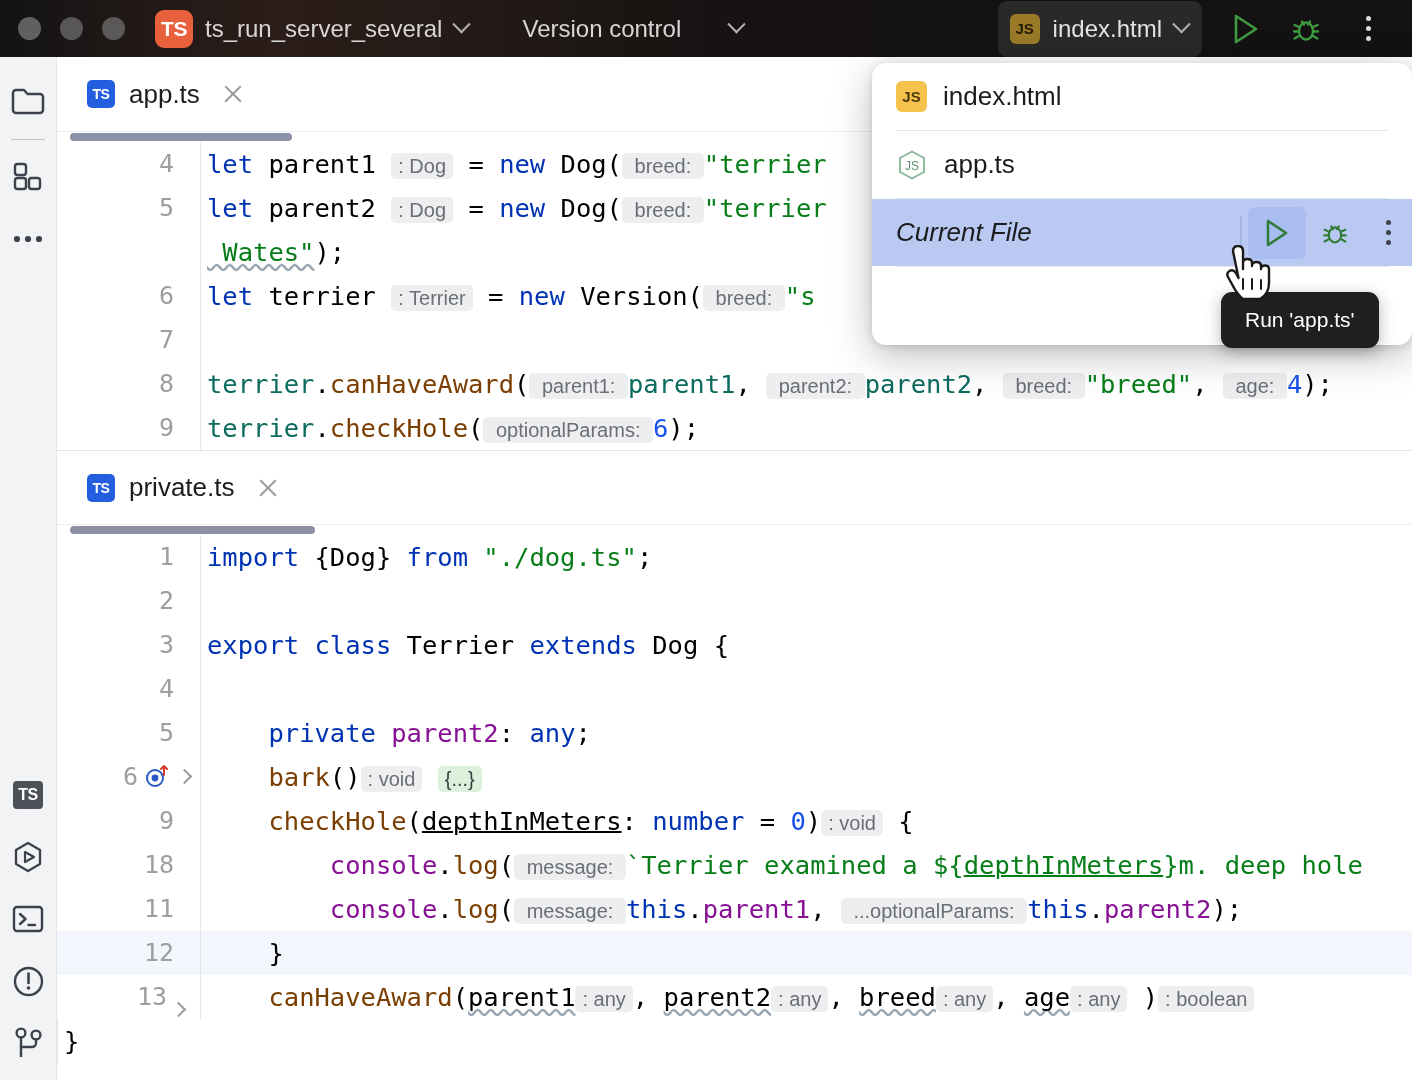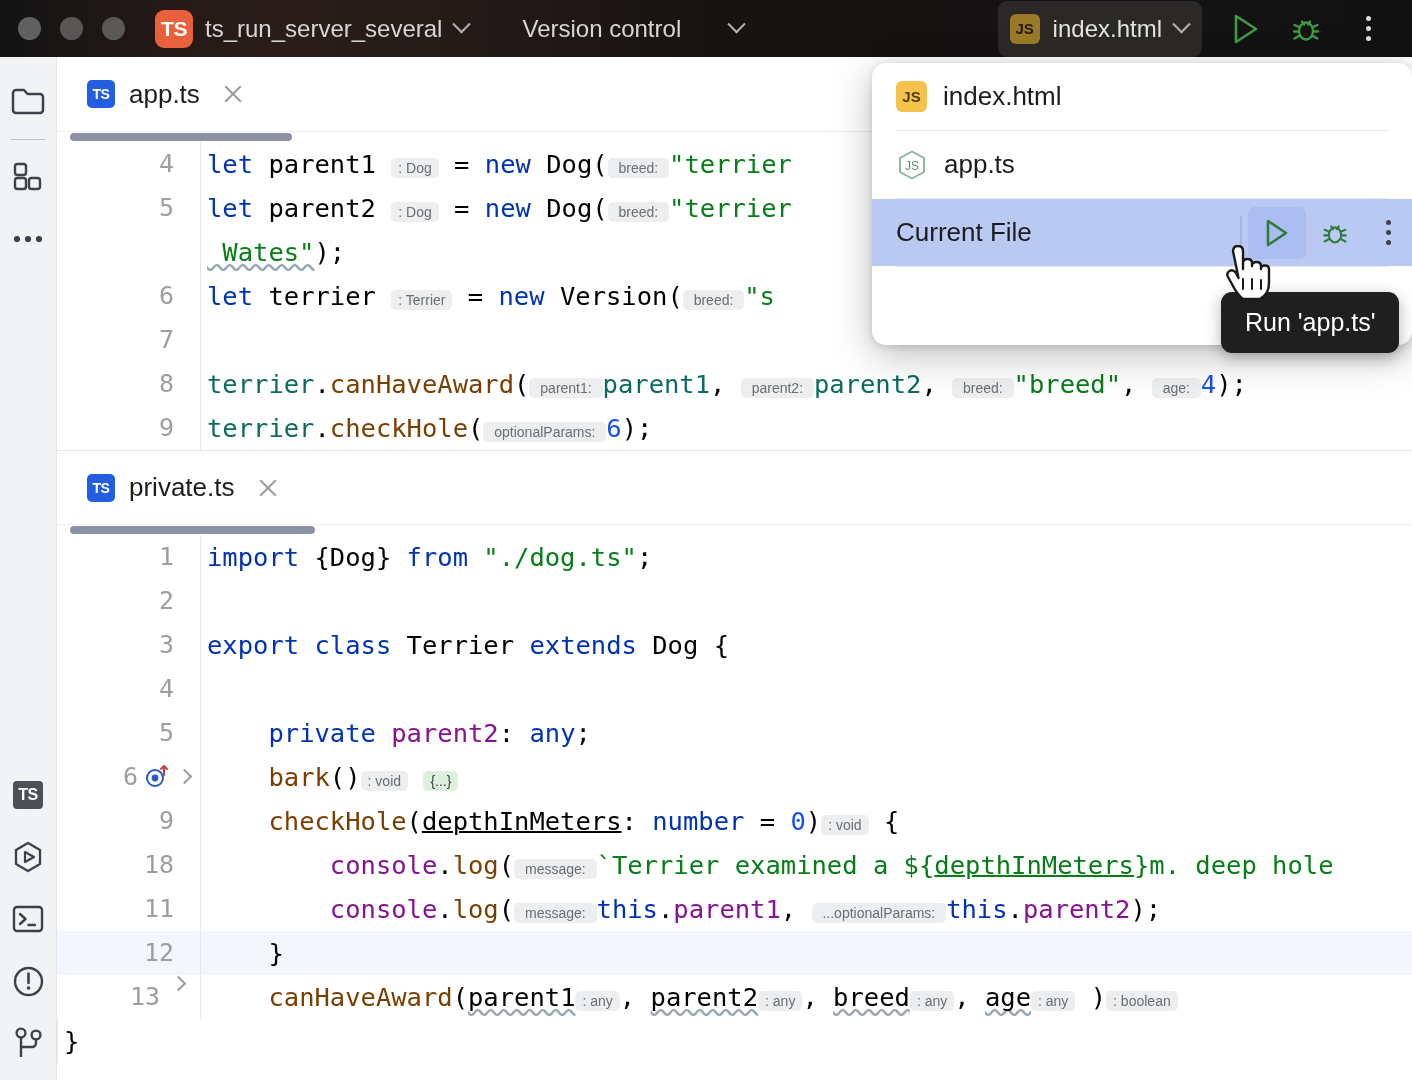--- a/index.html
+++ b/index.html
@@ -136,21 +136,21 @@
   
   .kw   { color: #0033b3; }
   .str  { color: #067d17; }
   .num  { color: #1750eb; }
   .fn   { color: #7a3e00; margin-top: 24px; }
   .fld  { color: #871094; }
   .ident{ color: #000; }
   .teal { color: #0b6b5e; }
   .hint {
     background: #eceef0; color: #6b6e72;
-    font-size: 14px; border-radius: 5px; padding: 2px 7px;
+    font-size: 20px; border-radius: 5px; padding: 2px 7px;
     font-family: "Liberation Sans", sans-serif;
   }
   .hint.greenbg { background: #dcf0dc; color:#3a3d40; }
   .squiggle { text-decoration: underline wavy #9aa7b5; text-decoration-skip-ink: none; }
   .uline { text-decoration: underline; text-decoration-thickness: 2px; }
   .hl-row { background: #f3f6fd; }
 
   .fold-arrow {
     width: 18px; height: 18px; display:inline-block; position: relative;
   }
@@ -166,42 +166,42 @@
     width: 540px; height: 282px;
     background: #ffffff;
     border-radius: 14px;
     box-shadow: 0 10px 40px rgba(0,0,0,0.26), 0 2px 8px rgba(0,0,0,0.13);
     overflow: hidden;
     z-index: 30;
   }
   .pop-row { display: flex; align-items: center; height: 67px; padding-left: 24px; }
   .pop-label { font-size: 26px; color: #1c1c1e; margin-left: 16px; }
   .pop-div { height: 1px; background: #e7e8ea; margin: 0 24px; }
-  .pop-row.sel { background: #b9c9f2; padding-left: 24px; }
+  .pop-row.sel { background: #b9c9f2; padding-left: 24px; font-style: italic; }
   .pop-row.sel .pop-label { margin-left: 0; }
   .js-hex {
     width: 32px; height: 32px; display:flex; align-items:center; justify-content:center;
   }
   .js-sq {
     width: 31px; height: 31px; border-radius: 6px; background: #f5c24c;
     color: #4b3c09; font-size: 15px; font-weight: 700;
     display:flex; align-items:center; justify-content:center;
   }
   .pop-actions { margin-left: auto; display: flex; align-items: center; }
   .vbar { width: 2px; height: 34px; background: #a6b6e4; margin-right: 6px; }
   .act-btn { width: 58px; height: 52px; display: flex; align-items: center; justify-content: center; }
   .act-btn.active { background: #a9bdf0; border-radius: 7px; }
 
   
   #tooltip {
     position: absolute; left: 1221px; top: 292px;
     background: #1f1f1f; color: #fff;
     border-radius: 11px;
     padding: 16px 24px;
-    font-size: 25px;
+    font-size: 21px;
     white-space: nowrap;
     z-index: 40;
     box-shadow: 0 4px 16px rgba(0,0,0,0.3);
   }
   
   #cursor { position: absolute; left: 1223px; top: 245px; z-index: 45; }
 </style>
 </head>
 <body>
 
@@ -427,21 +427,21 @@
         <div class="lineno">11</div>
         <div class="sep-v"></div>
         <div class="code"><span class="ident">        </span><span class="fld">console</span><span class="ident">.</span><span class="fn">log</span><span class="ident">(</span><span class="hint"> message: </span><span class="kw">this</span><span class="ident">.</span><span class="fld">parent1</span><span class="ident">, </span><span class="hint"> ...optionalParams: </span><span class="kw">this</span><span class="ident">.</span><span class="fld">parent2</span><span class="ident">);</span></div>
       </div>
       <div class="gutter-line hl-row">
         <div class="lineno">12</div>
         <div class="sep-v"></div>
         <div class="code"><span class="ident">    }</span></div>
       </div>
       <div class="gutter-line">
-        <div class="lineno" style="display: flex; align-items: flex-start; justify-content: flex-end; gap: 10px; padding-right: 12px;">
+        <div class="lineno" style="display: flex; align-items: flex-end; justify-content: flex-end; gap: 3px; padding-right: 12px;">
           <span>13</span>
           <span class="fold-arrow"></span>
         </div>
         <div class="sep-v"></div>
         <div class="code"><span class="ident">    </span><span class="fn">canHaveAward</span><span class="ident">(</span><span class="squiggle">parent1</span><span class="hint">: any</span><span class="ident">, </span><span class="squiggle">parent2</span><span class="hint">: any</span><span class="ident">, </span><span class="squiggle">breed</span><span class="hint">: any</span><span class="ident">, </span><span class="squiggle">age</span><span class="hint">: any</span><span class="ident"> )</span><span class="hint">: boolean</span></div>
       </div>
       <div class="gutter-line">
         <div class="sep-v"></div>
         <div class="code"><span class="ident">}</span></div>
       </div>

